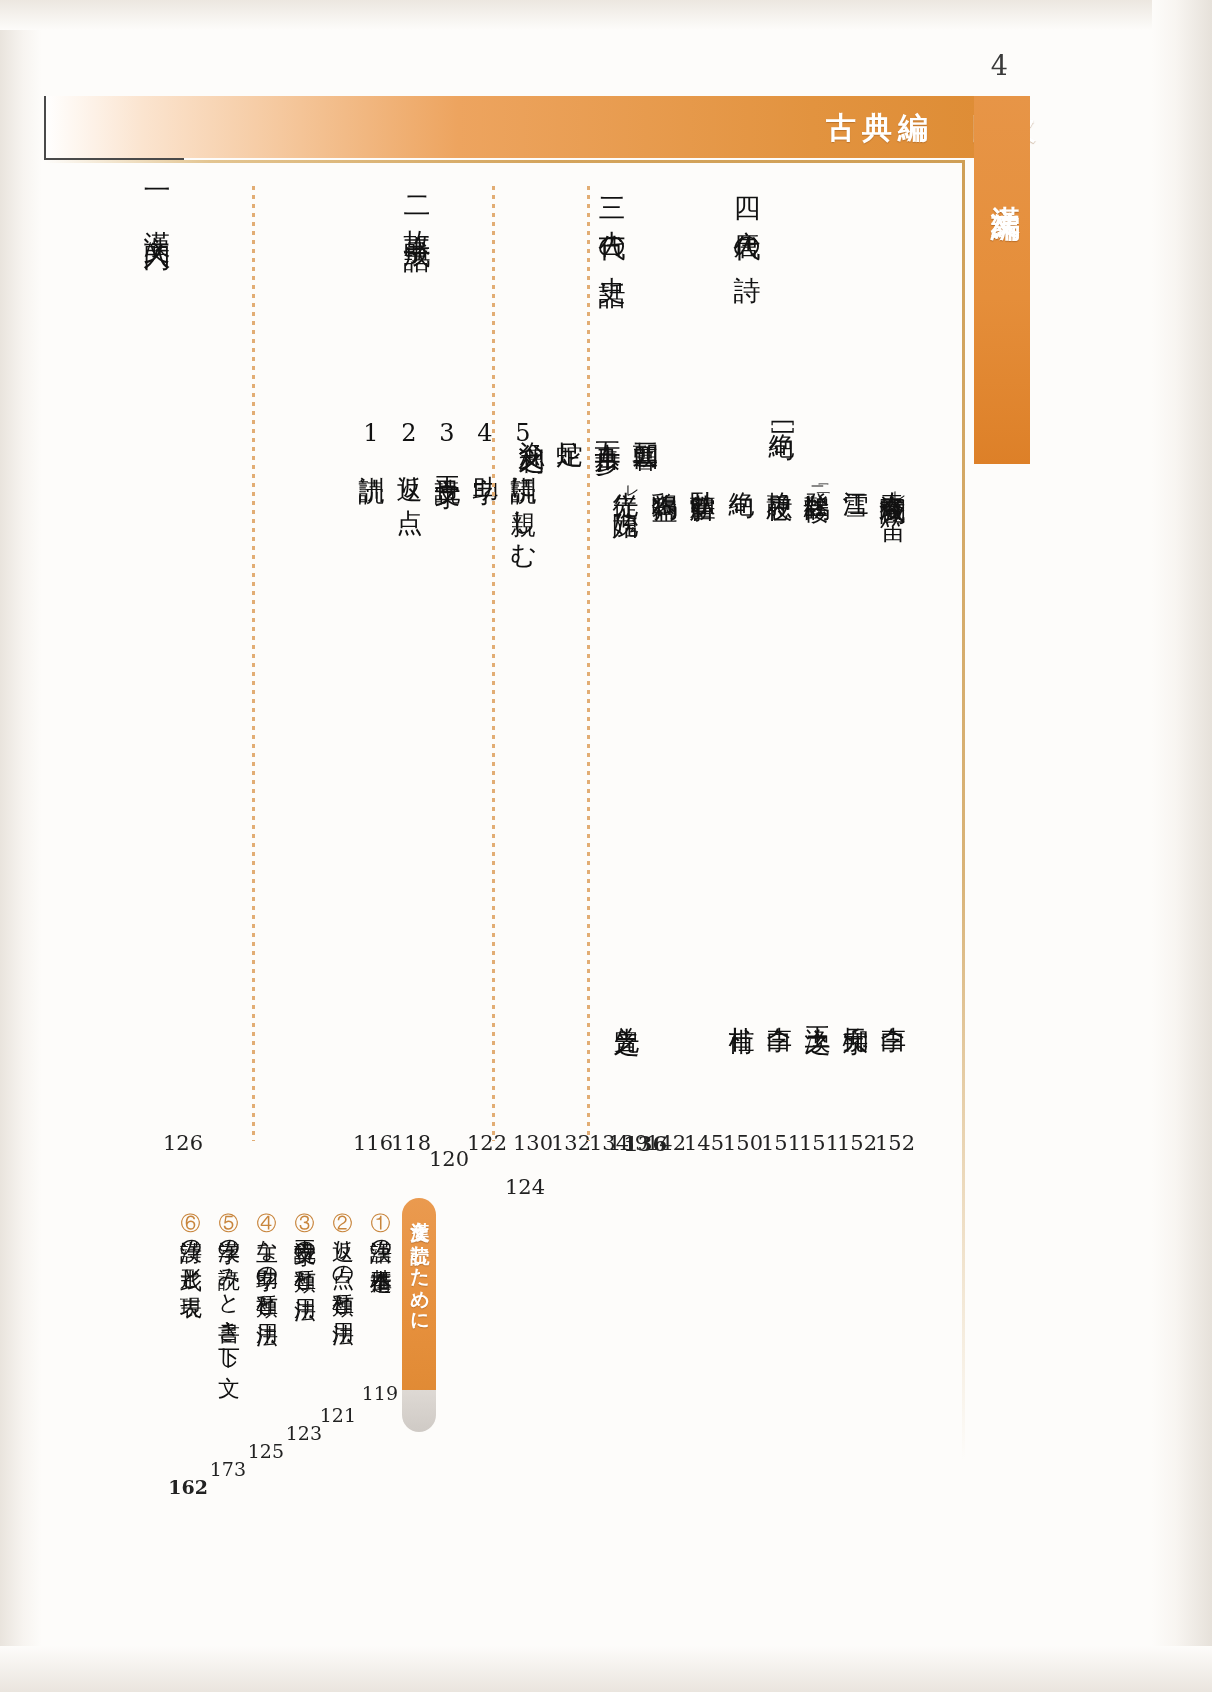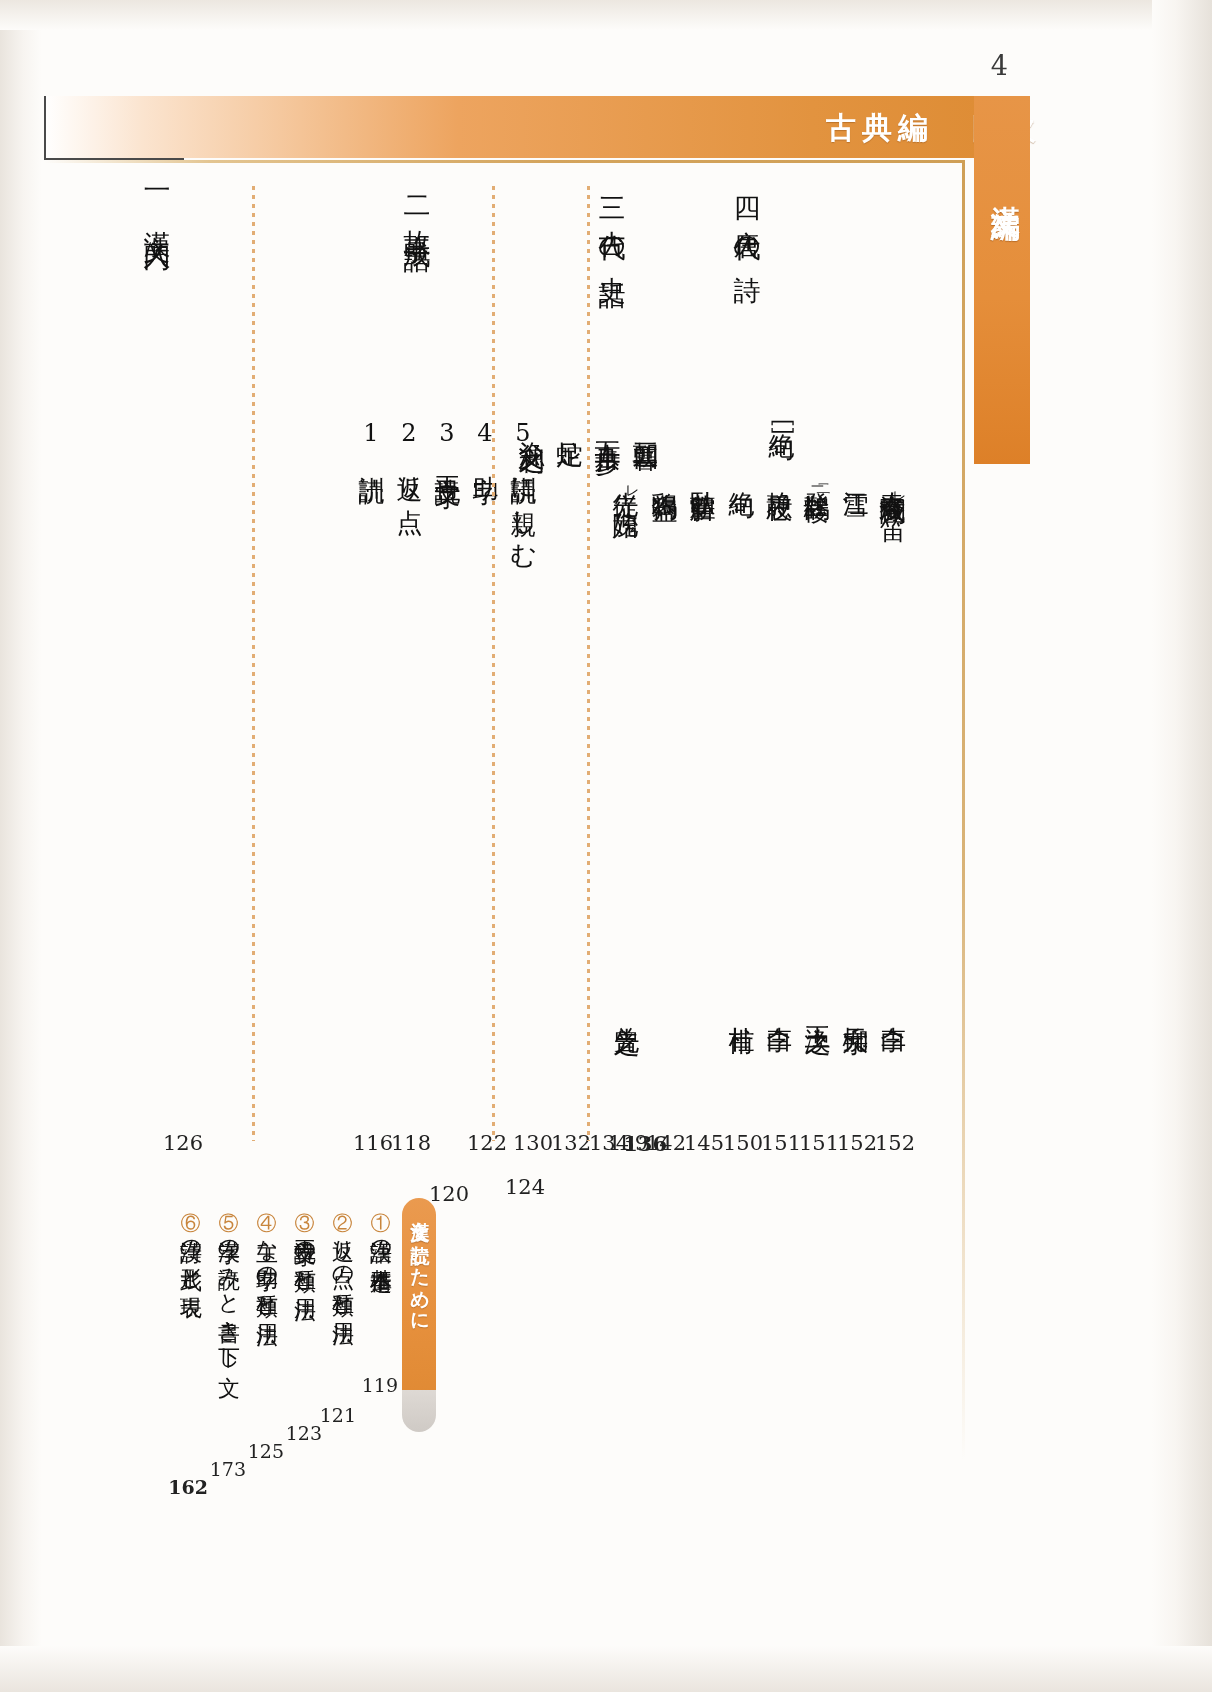--- a/index.html
+++ b/index.html
@@ -207,21 +207,21 @@
 
 <div id="toc">
     <div class="dotline" style="right: 695px;"></div>
     <div class="sec-head" style="right: 775px; top: 0px;"><span class="sec-num">一</span><span style="display: inline-block; height: 28px;"></span><span>漢文入門</span></div>
     <div class="pageno" style="right: 747px; top: 955px;">126</div>
     <div class="entry" style="right: 565px; top: 245px;"><span class="num">1</span><span>訓読</span></div>
     <div class="pageno" style="right: 557px; top: 955px;">116</div>
     <div class="entry" style="right: 527px; top: 245px;"><span class="num">2</span><span>返り点</span></div>
     <div class="pageno" style="right: 519px; top: 955px; text-align: right;">118</div>
     <div class="entry" style="right: 489px; top: 245px;"><span class="num">3</span><span>再読文字</span></div>
-    <div class="pageno" style="right: 481px; top: 1006px;">120</div>
+    <div class="pageno" style="right: 481px; top: 971px;">120</div>
     <div class="entry" style="right: 451px; top: 245px;"><span class="num">4</span><span>助字</span></div>
     <div class="pageno" style="right: 443px; top: 955px;">122</div>
     <div class="entry" style="right: 413px; top: 245px;"><span class="num">5</span><span>訓読に親しむ</span></div>
     <div class="pageno" style="right: 405px; top: 955px; margin-top: 44px;">124</div>
     <div class="dotline" style="right: 455px;"></div>
     <div class="sec-head" style="right: 515px; top: 0px;"><span class="sec-num">二</span><span style="display: inline-block; height: 28px;"></span><span>故事成語</span></div>
     <div class="entry" style="right: 405px; top: 245px;"><span>漁父之利</span></div>
     <div class="pageno" style="right: 397px; top: 955px;">130</div>
     <div class="entry" style="right: 367px; top: 245px;"><span>蛇足</span></div>
     <div class="pageno" style="right: 359px; top: 955px;">132</div>
@@ -255,21 +255,21 @@
     <div class="entry" style="right: 43px; top: 295px;"><span>春夜洛城聞</span><span class="kaeri">レ</span><span>笛</span></div>
     <div class="author" style="right: 43px; top: 830px;">李白</div>
     <div class="pageno" style="right: 35px; top: 955px;">152</div>
   </div>
 
 <div id="bottom-block">
   <div id="read-tab"></div>
   <div id="read-tab-tail"></div>
   <div id="read-tab-label">漢文を読むために</div>
 <div class="sub-item" style="right: 44px;"><span class="circ">①</span><span>漢語の基本構造</span></div>
-    <div class="sub-page" style="right: 38px; top: 184px;">119</div>
+    <div class="sub-page" style="right: 38px; top: 192px;">119</div>
     <div class="sub-item" style="right: 82px;"><span class="circ">②</span><span>返り点の種類と用法</span></div>
     <div class="sub-page" style="right: 80px; top: 214px;">121</div>
     <div class="sub-item" style="right: 120px;"><span class="circ">③</span><span>再読文字の種類と用法</span></div>
     <div class="sub-page" style="right: 114px; top: 232px;">123</div>
     <div class="sub-item" style="right: 158px;"><span class="circ">④</span><span>主な助字の種類と用法</span></div>
     <div class="sub-page" style="right: 152px; top: 250px;">125</div>
     <div class="sub-item" style="right: 196px;"><span class="circ">⑤</span><span>漢字の読みと書き下し文</span></div>
     <div class="sub-page" style="right: 190px; top: 268px;">173</div>
     <div class="sub-item" style="right: 234px;"><span class="circ">⑥</span><span>漢詩の形式と表現</span></div>
     <div class="sub-page" style="right: 228px; top: 286px; font-weight: bold;">162</div>

